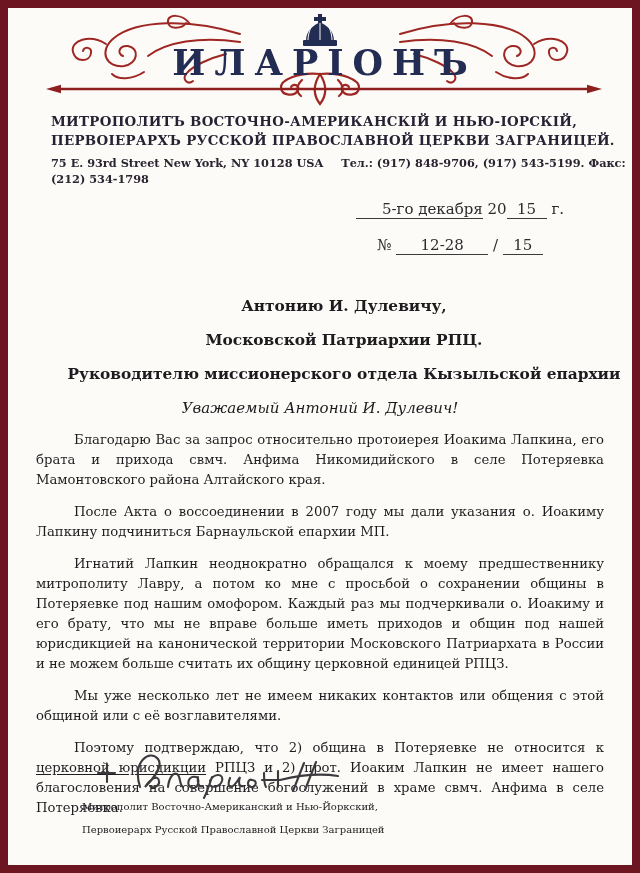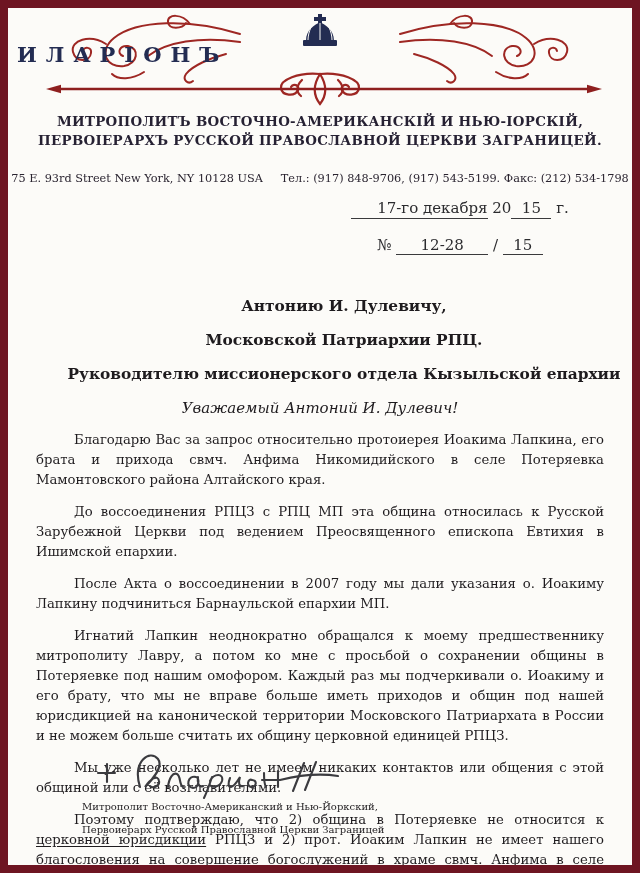--- a/index.html
+++ b/index.html
@@ -11,29 +11,29 @@
     background:#fcfbf8;
     font-family:"DejaVu Serif","Liberation Serif",serif;
     color:#221f22;
     overflow:hidden;
   }
   
   .crest{position:relative;height:98px;margin-top:2px;}
   .crest-svg{position:absolute;left:32px;top:0;}
   .crown{position:absolute;left:50%;top:4px;transform:translateX(-50%);}
   .crest-name{
-    position:absolute;left:0;right:0;top:32px;text-align:left;
-    font-size:21px;font-weight:bold;letter-spacing:9px;
+    position:absolute;left:0;right:0;top:32px;text-align:center;
+    font-size:35px;font-weight:bold;letter-spacing:9px;
     color:#232c52;text-indent:9px;
   }
   .rule-svg{position:absolute;left:36px;top:72px;}
   
-  .titles{text-align:center;margin-top:4px;line-height:1.45;}
+  .titles{text-align:left;margin-top:4px;line-height:1.45;padding-left:43px;}
   .title-ln{font-size:13.4px;font-weight:600;letter-spacing:.3px;color:#262133;}
-  .addr-ln{font-size:11.3px;font-weight:400;margin-top:20px;color:#2a2430;}
+  .addr-ln{font-size:11.3px;font-weight:700;margin-top:4px;color:#2a2430;}
   .addr-ln .gap{display:inline-block;width:18px;}
   
   .ref{width:300px;margin:12px 22px 0 auto;font-size:15px;color:#2b2b2e;}
   .ref-line{text-align:center;}
   .ref-line.num{margin-top:10px;}
   .u{border-bottom:1.6px solid #3a3a3c;display:inline-block;line-height:1.15;}
   .u.lead{padding-left:26px;}
   .u.numv{min-width:92px;text-align:center;margin-top:8px;}
   .u.yearv{min-width:40px;text-align:center;}
   
@@ -113,21 +113,21 @@
   <div class="titles">
     <div class="title-ln">МИТРОПОЛИТЪ ВОСТОЧНО-АМЕРИКАНСКІЙ И НЬЮ-ІОРСКІЙ,</div>
     <div class="title-ln">ПЕРВОІЕРАРХЪ РУССКОЙ ПРАВОСЛАВНОЙ ЦЕРКВИ ЗАГРАНИЦЕЙ.</div>
     <div class="addr-ln">
       <span>75 E. 93rd Street New York, NY 10128 USA</span><span class="gap"></span><span>Тел.: (917) 848-9706, (917) 543-5199. Факс: (212) 534-1798</span>
     </div>
   </div>
 
   <div class="ref">
     <div class="ref-line">
-      <span class="u lead">17-го декабря</span>
+      <span class="u lead">5-го декабря</span>
       <span>20</span><span class="u yearv">15</span>
       <span>г.</span>
     </div>
     <div class="ref-line num">
       <span>№</span>
       <span class="u numv">12-28</span>
       <span>/</span>
       <span class="u yearv">15</span>
     </div>
   </div>
@@ -135,21 +135,20 @@
   <div class="recipient">
     <div>Антонию И. Дулевичу,</div>
     <div>Московской Патриархии РПЦ.</div>
     <div>Руководителю миссионерского отдела Кызыльской епархии</div>
   </div>
 
   <div class="salutation">Уважаемый Антоний И. Дулевич!</div>
 
   <div class="body">
     <p>Благодарю Вас за запрос относительно протоиерея Иоакима Лапкина, его брата и прихода свмч. Анфима Никомидийского в селе Потеряевка Мамонтовского района Алтайского края.</p>
-    <p>До воссоединения РПЦЗ с РПЦ МП эта община относилась к Русской Зарубежной Церкви под ведением Преосвященного епископа Евтихия в Ишимской епархии.</p>
     <p>После Акта о воссоединении в 2007 году мы дали указания о. Иоакиму Лапкину подчиниться Барнаульской епархии МП.</p>
     <p>Игнатий Лапкин неоднократно обращался к моему предшественнику митрополиту Лавру, а потом ко мне с просьбой о сохранении общины в Потеряевке под нашим омофором. Каждый раз мы подчеркивали о. Иоакиму и его брату, что мы не вправе больше иметь приходов и общин под нашей юрисдикцией на канонической территории Московского Патриархата в России и не можем больше считать их общину церковной единицей РПЦЗ.</p>
     <p>Мы уже несколько лет не имеем никаких контактов или общения с этой общиной или с её возглавителями.</p>
     <p><span>Поэтому подтверждаю, что 2) община в Потеряевке не относится к </span><span class="ul-frag">церковной юрисдикции</span><span> РПЦЗ и 2) прот. Иоаким Лапкин не имеет нашего благословения на совершение богослужений в храме свмч. Анфима в селе Потеряевка.</span></p>
   </div>
 
   <div class="sig-block">
     <svg class="sig-svg" width="270" height="58" viewBox="0 0 270 58" role="img" aria-label="+ Иларион">
       <g fill="none" stroke="#3b3b3f" stroke-width="2.1" stroke-linecap="round">
 

